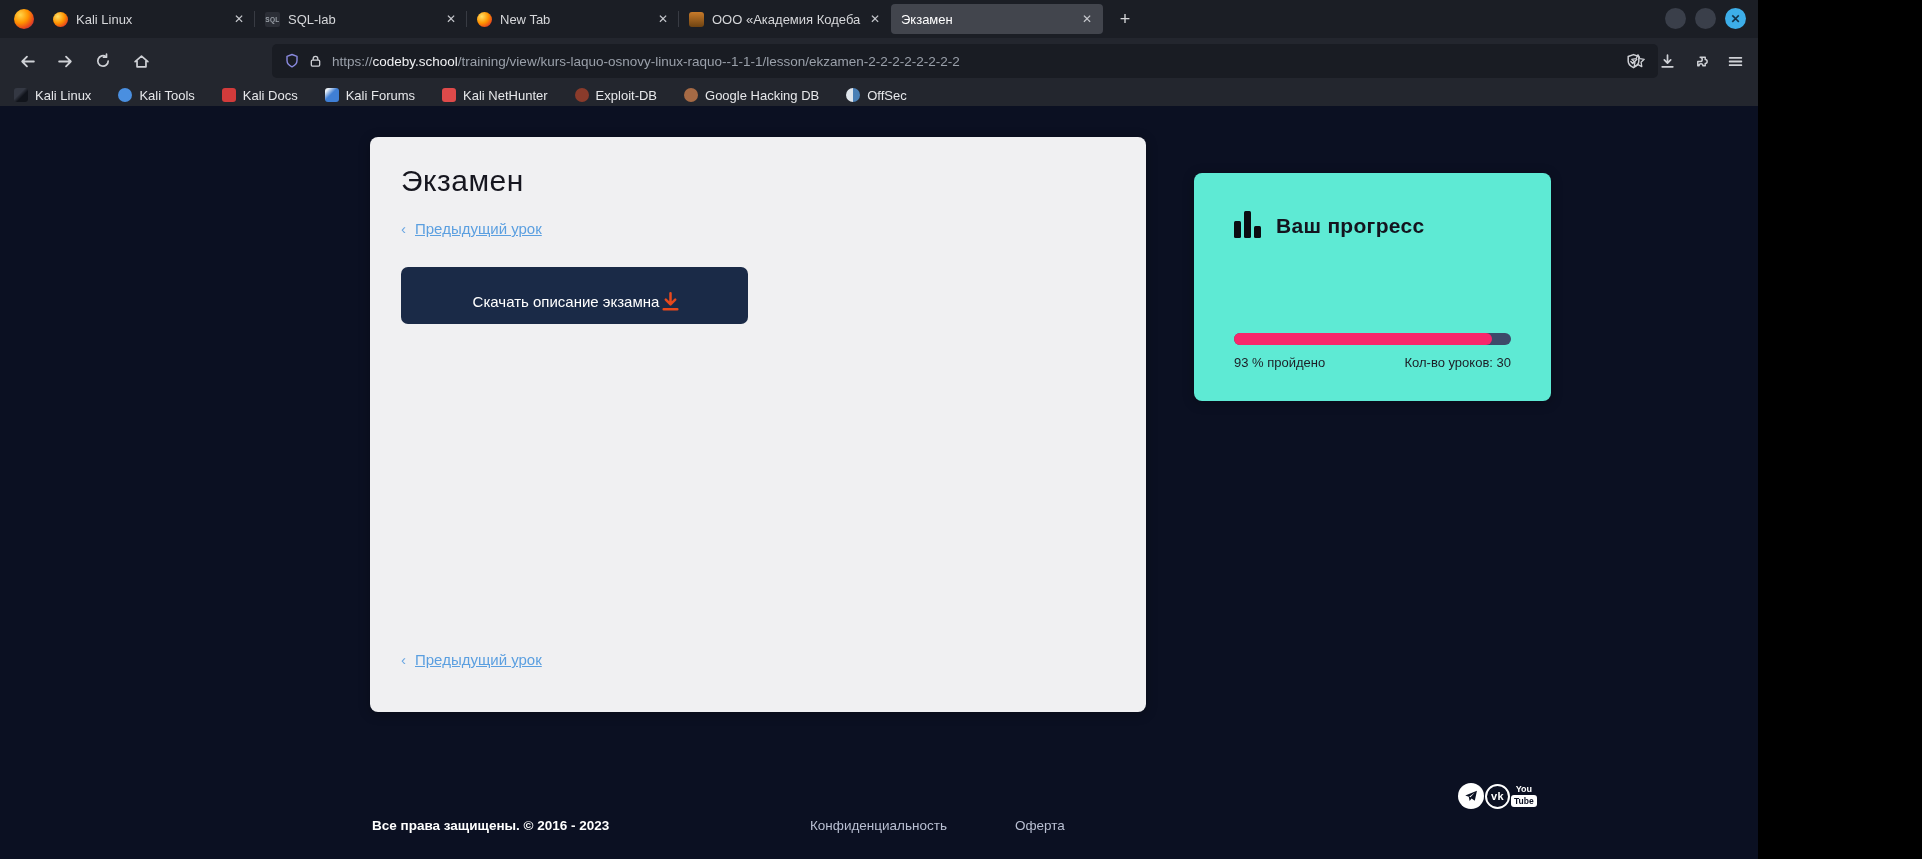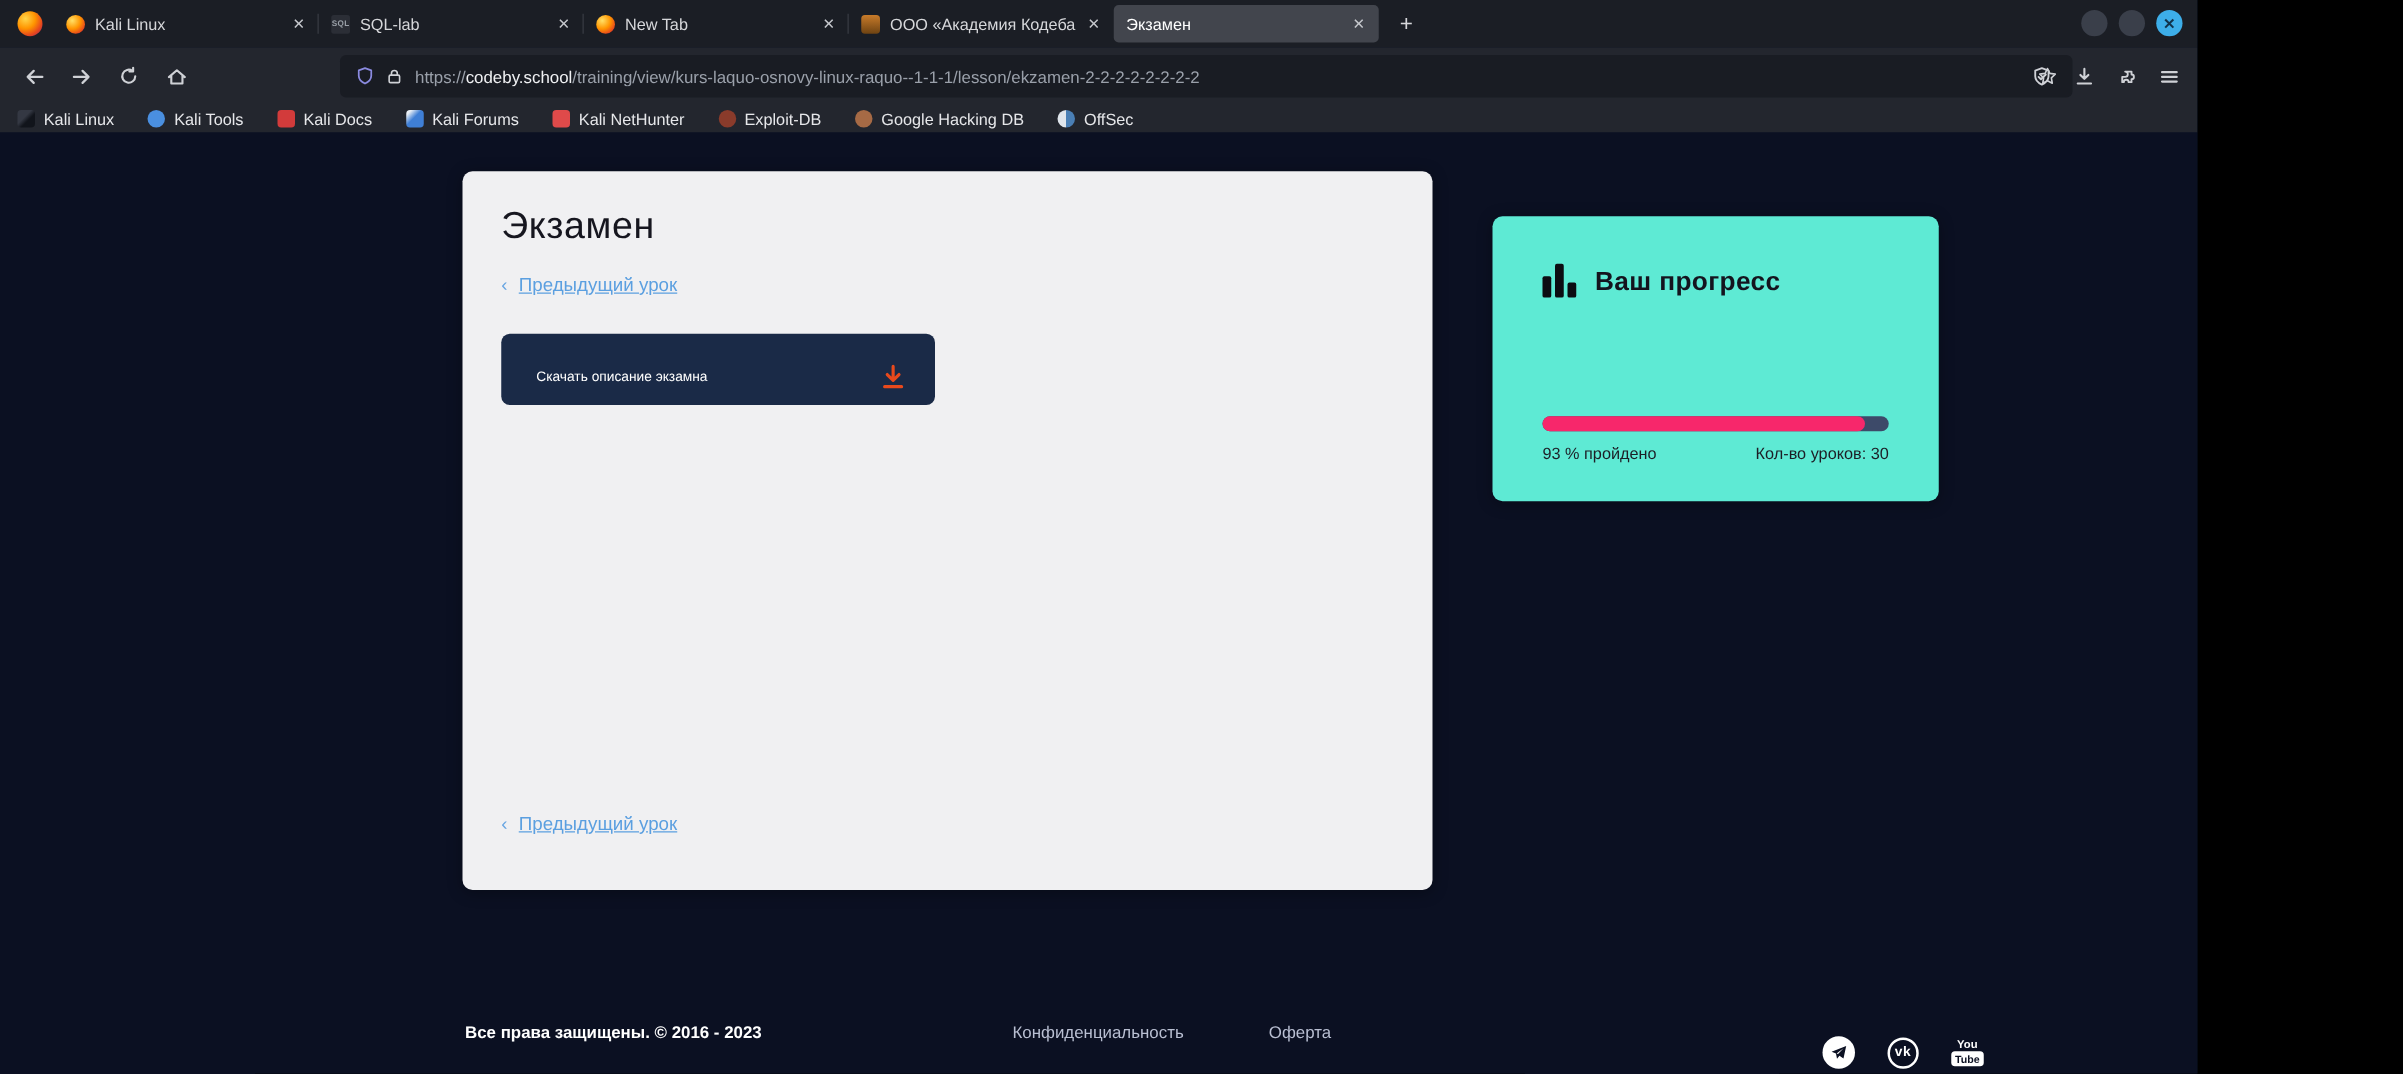--- a/index.html
+++ b/index.html
@@ -67,22 +67,22 @@
     background:#f0f0f2; border-radius:8px; box-shadow:0 2px 12px rgba(0,0,0,.3); }
   .page-title { position:absolute; left:31px; top:27px; font-size:30px; font-weight:500;
     color:#16161f; letter-spacing:.5px; }
   .prev-link { position:absolute; display:flex; align-items:center; gap:9px; font-size:15px; color:#5b9fe0; cursor:pointer; }
   .prev-link .chev { font-size:15px; color:#6aa6e2; }
   .prev-link .lbl { text-decoration:underline; }
   .pl-top { left:31px; top:83px; }
   .pl-bottom { left:31px; top:514px; }
 
   .dl-btn { position:absolute; left:31px; top:130px; width:347px; height:57px; background:#1a2a47;
-    border-radius:7px; color:#ffffff; font-size:11px; display:flex; align-items:center;
-    justify-content:space-between; padding:12px 22px 0 28px; cursor:pointer; }
+    border-radius:7px; color:#ffffff; font-size:15px; display:flex; align-items:center;
+    justify-content:center; padding:12px 22px 0 28px; cursor:pointer; }
 
   .test-card { position:absolute; left:31px; top:243px; width:713px; height:251px;
     background:#fdfdfe; border-radius:6px; box-shadow:0 1px 5px rgba(20,20,40,.07); }
   .test-title { position:absolute; left:24px; top:27px; font-size:20px; color:#16161f; letter-spacing:.3px; }
   .badge { position:absolute; right:24px; top:21px; height:31px; border-radius:16px; background:#f7276b;
     color:#fff; font-size:14px; display:flex; align-items:center; gap:10px; padding:0 23px; }
   .divider { position:absolute; left:24px; right:24px; top:74px; height:1px; background:#dadadf; }
   .result-line { position:absolute; left:24px; font-size:16px; color:#2e2f38; }
   .rl-0 { top:107px; } .rl-1 { top:138px; } .rl-2 { top:169px; } .rl-3 { top:200px; }
 
@@ -96,21 +96,21 @@
   .pdesc { position:absolute; left:40px; top:89px; width:230px; font-size:14px; line-height:21px; color:#33343c; }
   .pbar { position:absolute; left:40px; top:160px; width:277px; height:12px; background:#3d4a69; border-radius:6px; }
   .pfill { height:100%; width:0; background:#f7276b; border-radius:6px; }
   .plabels { position:absolute; left:40px; top:182px; width:277px; display:flex;
     justify-content:space-between; font-size:13px; color:#1d1e26; }
 
   
   .copyright { position:absolute; left:372px; top:712px; font-size:13.5px; font-weight:600; color:#ffffff;text-align:center; }
   .flink { position:absolute; top:712px; font-size:13.5px; color:#b9bfd2; cursor:pointer; }
   .flink-1 { left:810px;text-align:right; } .flink-2 { left:1015px; }
-  .social { position:absolute; left:1458px; top:677px; display:flex; gap:26px; align-items:center;margin-top:46px; }
+  .social { position:absolute; left:1458px; top:677px; display:flex; gap:1px; align-items:center; }
   .soc-tg { width:26px; height:26px; border-radius:50%; background:#fff; display:flex; align-items:center; justify-content:center; }
   .soc-vk { width:25px; height:25px; border-radius:50%; border:2px solid #fff; color:#fff; font-size:11px;
     font-weight:700; display:flex; align-items:center; justify-content:center; letter-spacing:.5px; }
   .soc-yt { display:flex; flex-direction:column; align-items:center; gap:1px; }
   .soc-yt .you { color:#fff; font-size:9px; font-weight:700; line-height:9px; }
   .soc-yt .tube { background:#fff; color:#0b1022; font-size:8.5px; font-weight:700; line-height:12px;
     padding:0 3px; border-radius:3px; }
 
   svg { display:block; }
 </style>

